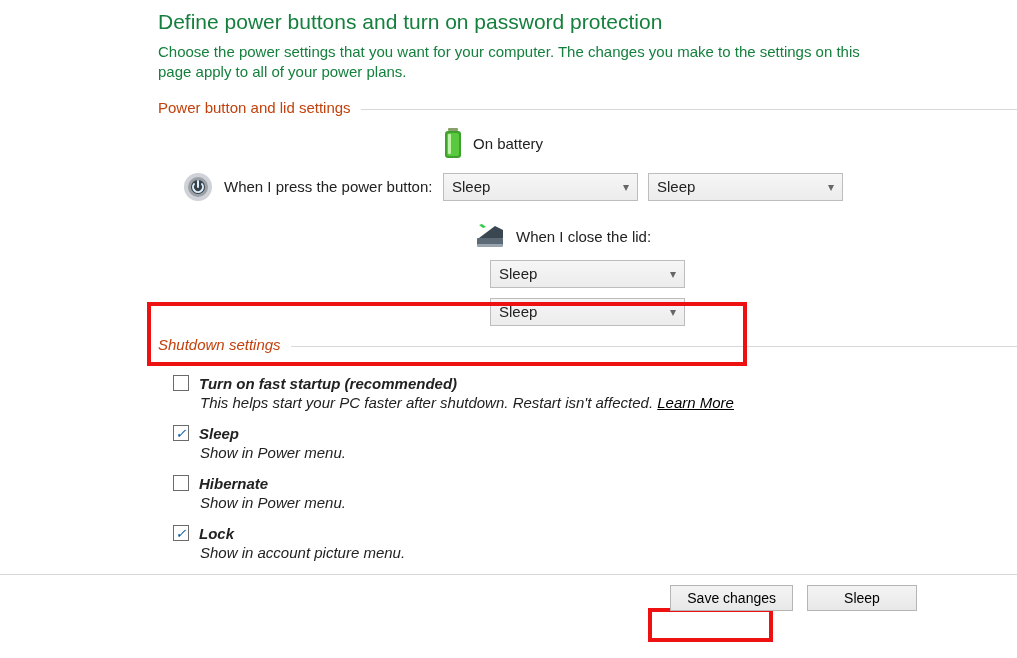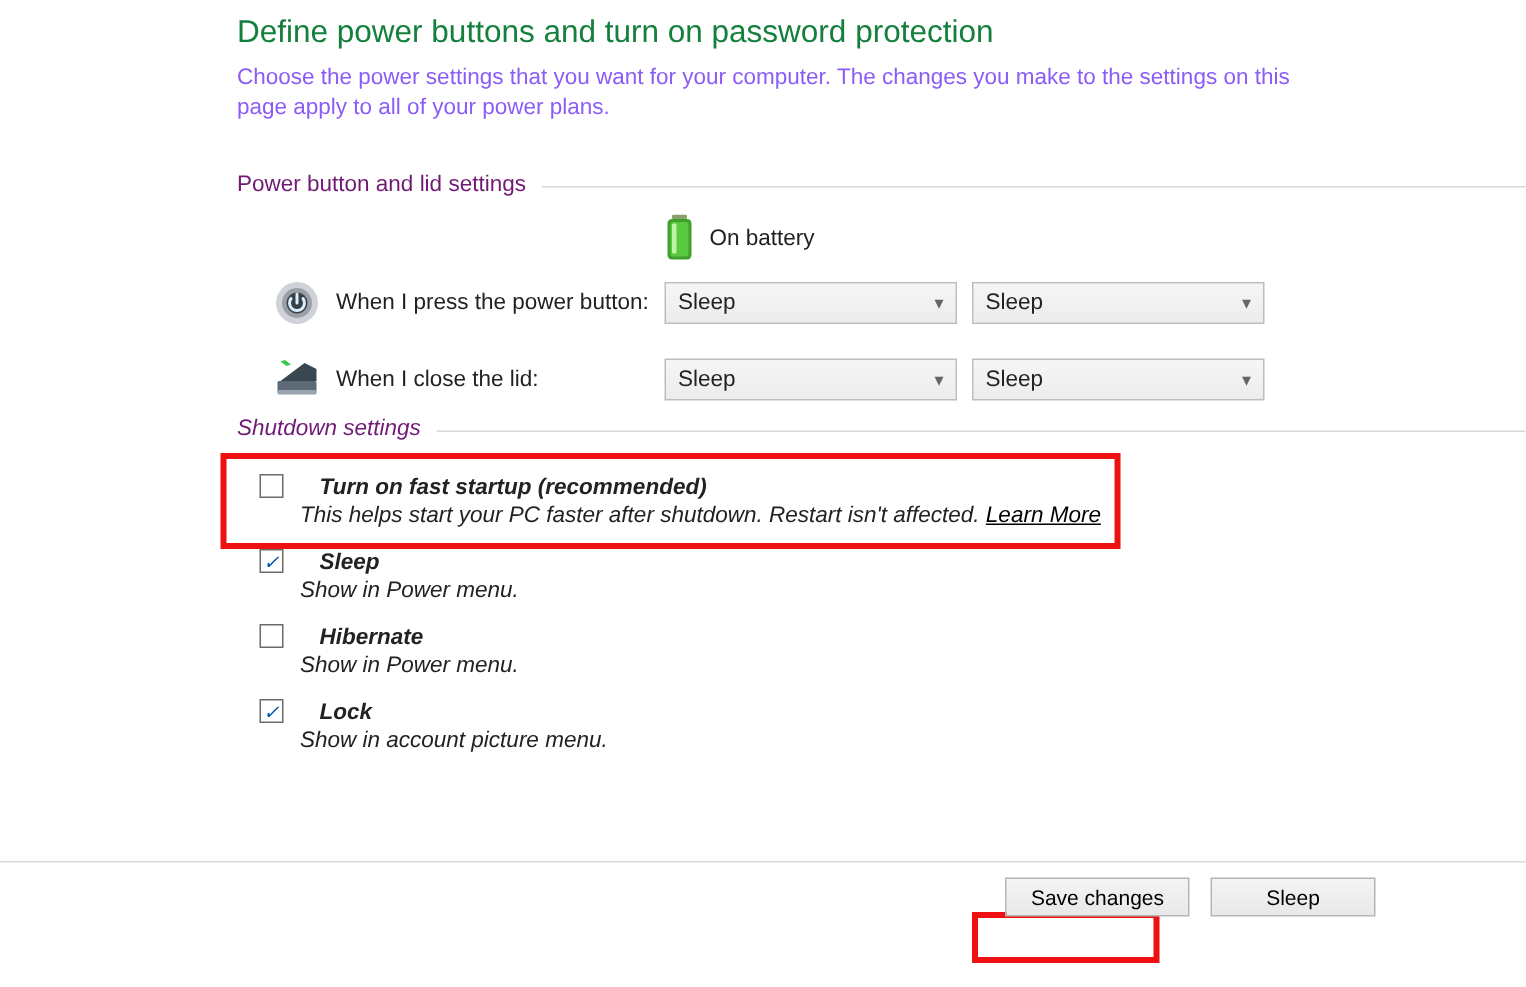--- a/index.html
+++ b/index.html
@@ -16,23 +16,23 @@
     width: 1017px;
   }
   h1.page-title {
     font-weight: 400;
     font-size: 21px;
     color: #15803d;
     margin: 0 0 8px 0;
   }
   .subtitle {
     max-width: 715px;
-    margin-bottom: 31px;
+    margin-bottom: 16px;
     line-height: 1.35;
-    color: #8b5cf6;
+    color: #15803d;
   }
 
   
   .group {
     margin-top: 6px;
     position: relative;
   }
   .group-rule {
     border: none;
     border-top: 1px solid #d8d8d8;
@@ -42,21 +42,21 @@
     margin: 0;
     z-index: 0;
   }
   .group-legend {
     position: relative;
     display: inline-block;
     background: #fff;
     padding-right: 10px;
     z-index: 1;
     font-size: 15px;
-    color: #701a75;
+    color: #c2410c;
   }
   .group-body { padding-top: 12px; }
   .hdr-row {
     display: flex;
     align-items: center;
     padding-left: 285px; 
     margin-bottom: 12px;
   }
   .hdr-col { width: 195px; display: flex; align-items: center; gap: 10px; }
 
@@ -92,21 +92,21 @@
   
   .opt {
     padding-left: 15px;
     margin-bottom: 14px;
   }
   .opt .opt-head {
     display: flex;
     align-items: center;
     gap: 10px;
   }
-  .opt .opt-title { font-weight: 700; margin-left: 14px; }
+  .opt .opt-title { font-weight: 700; }
   .opt .opt-desc {
     padding-left: 27px;
     margin-top: 2px;
     color: #222;
   }
   .chk {
     width: 16px; height: 16px;
     border: 1px solid #6b6b6b;
     display: inline-flex;
     align-items: center; justify-content: center;
@@ -200,21 +200,21 @@
         <div class="select">
           <span>Sleep</span>
           <span class="chev">▾</span>
         </div>
         <div class="select">
           <span>Sleep</span>
           <span class="chev">▾</span>
         </div>
       </div>
 
-      <div class="setting-row" style="margin-bottom:10px;">
+      <div class="setting-row" style="margin-bottom:10px;flex-direction:column;">
         <div class="setting-label">
           <span class="icon-slot">
             <svg width="34" height="26" viewBox="0 0 34 26">
               <rect x="4" y="14" width="26" height="8" rx="1" fill="#5c6a78"></rect>
               <rect x="4" y="20" width="26" height="3" rx="1" fill="#9aa4ae"></rect>
               <path d="M6 14 L 22 2 L 30 6 L 30 14 Z" fill="#3a4650"></path>
               <path d="M10 4 L 6 1 L 9 0 L 13 3 Z" fill="#36c94a"></path>
             </svg>
           </span>
           <span>When I close the lid:</span>

